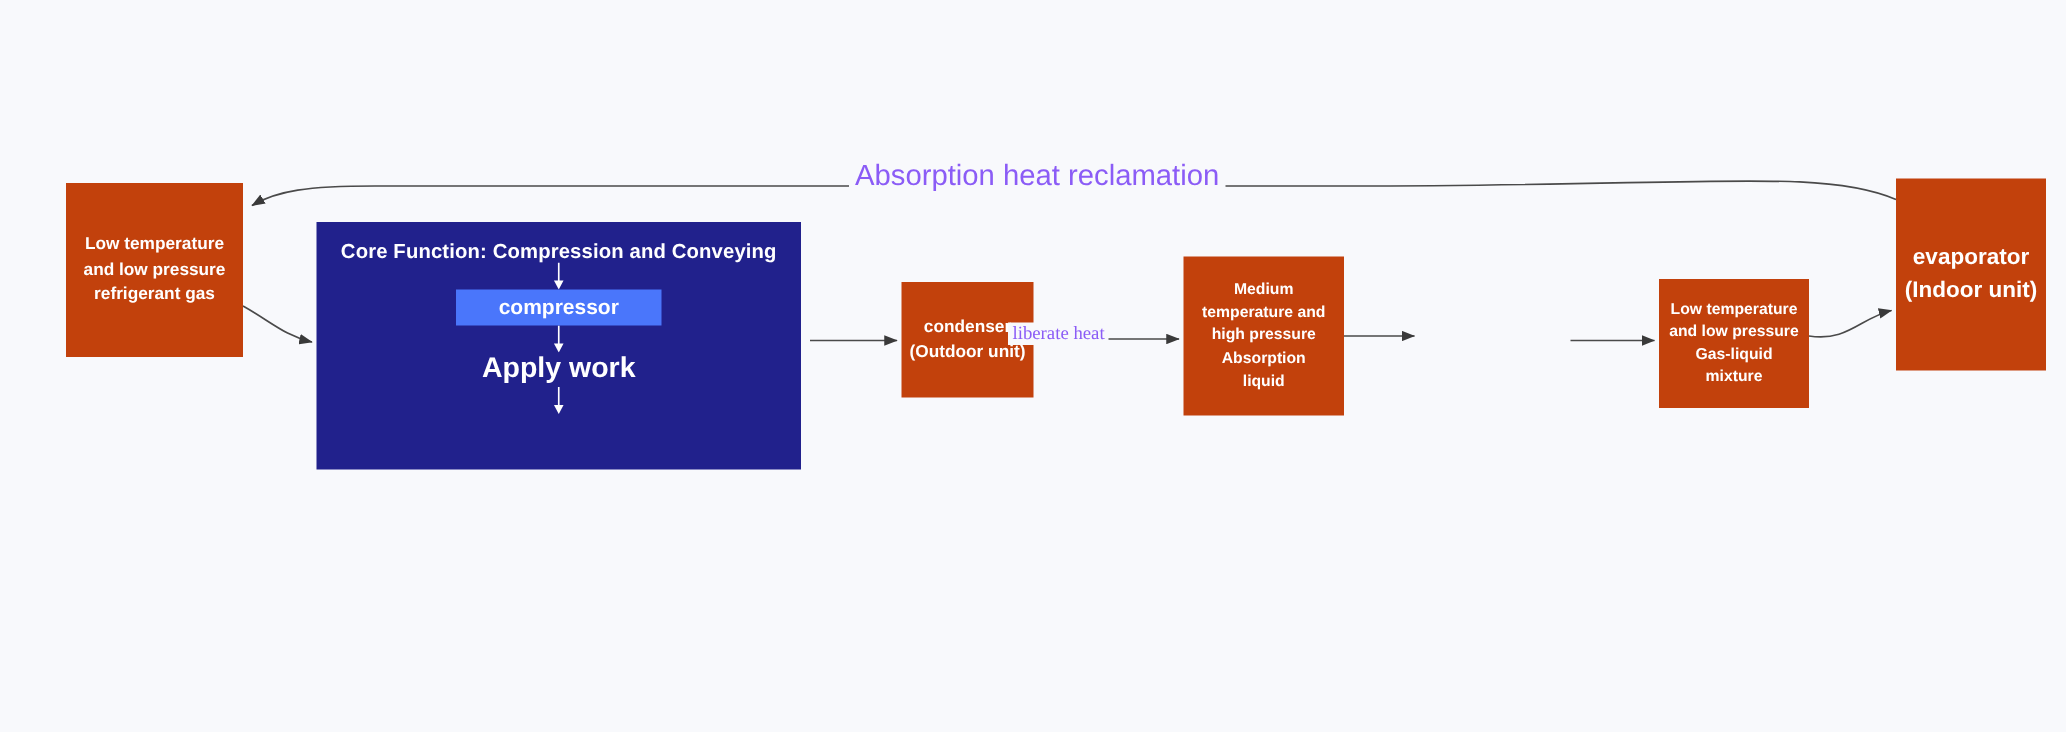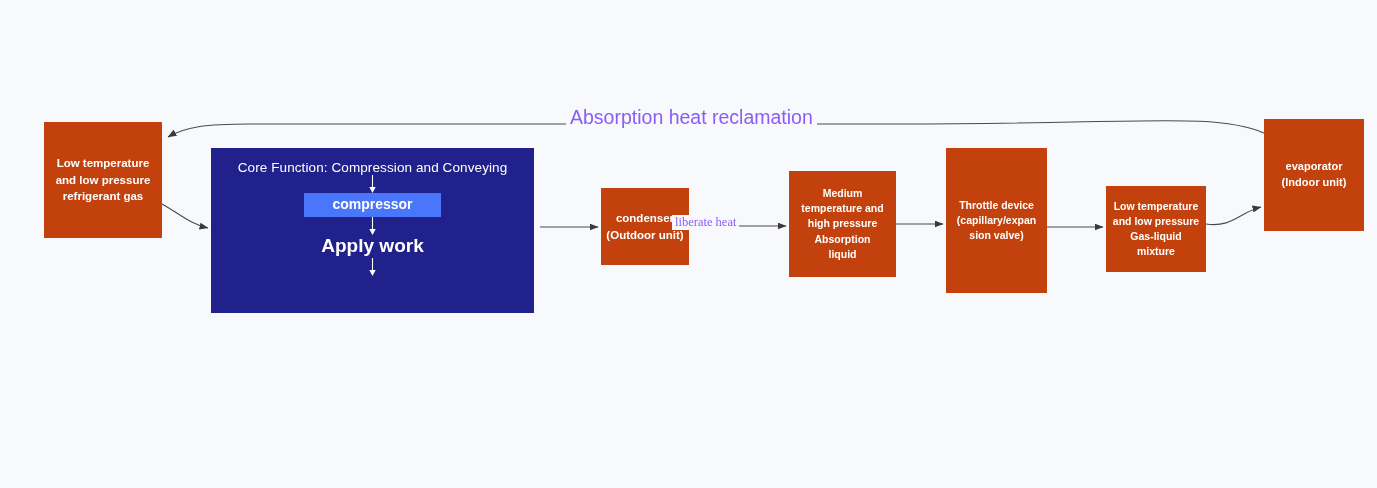--- a/index.html
+++ b/index.html
@@ -42,21 +42,21 @@
   #node-compressor-group {
     left: 211px; top: 148px; width: 323px; height: 165px;
     background: #21218c;
     justify-content: flex-start;
     align-items: center;
     padding-top: 12px;
     z-index: 2;
   }
   #group-title {
     font-size: 13.5px;
-    font-weight: normal;
+    font-weight: bold;
     color: #ffffff;
     letter-spacing: 0.1px;
   }
   .inner-arrow {
     width: 1px;
     height: 18px;
     position: relative;
     background: transparent;
   }
   .inner-arrow svg { display:block; }
@@ -95,22 +95,22 @@
   }
   #node-throttle {
     left: 946px; top: 148px; width: 101px; height: 145px;
     font-size: 10.5px;
   }
   #node-gasliquid {
     left: 1106px; top: 186px; width: 100px; height: 86px;
     font-size: 10.5px;
   }
   #node-evaporator {
-    left: 1264px; top: 119px; width: 100px; height: 112px;
-    font-size: 11px;
+    left: 1264px; top: 119px; width: 100px; height: 128px;
+    font-size: 15px;
   }
   
   .edge-label {
     position: absolute;
     font-family: "Liberation Sans", sans-serif;
     color: #8b5cf6;
     background: #f8f9fc;
     z-index: 4;
     white-space: nowrap;
   }
@@ -206,25 +206,20 @@
   </div>
 
   <div class="node" id="node-medium-liquid">
     <span class="line">Medium</span>
     <span class="line">temperature and</span>
     <span class="line">high pressure</span>
     <span class="line">Absorption</span>
     <span class="line">liquid</span>
   </div>
 
-  <div class="node" id="node-throttle">
-    <span class="line">Throttle device</span>
-    <span class="line">(capillary/expan</span>
-    <span class="line">sion valve)</span>
-  </div>
 
   <div class="node" id="node-gasliquid">
     <span class="line">Low temperature</span>
     <span class="line">and low pressure</span>
     <span class="line">Gas-liquid</span>
     <span class="line">mixture</span>
   </div>
 
   <div class="node" id="node-evaporator">
     <span class="line">evaporator</span>

